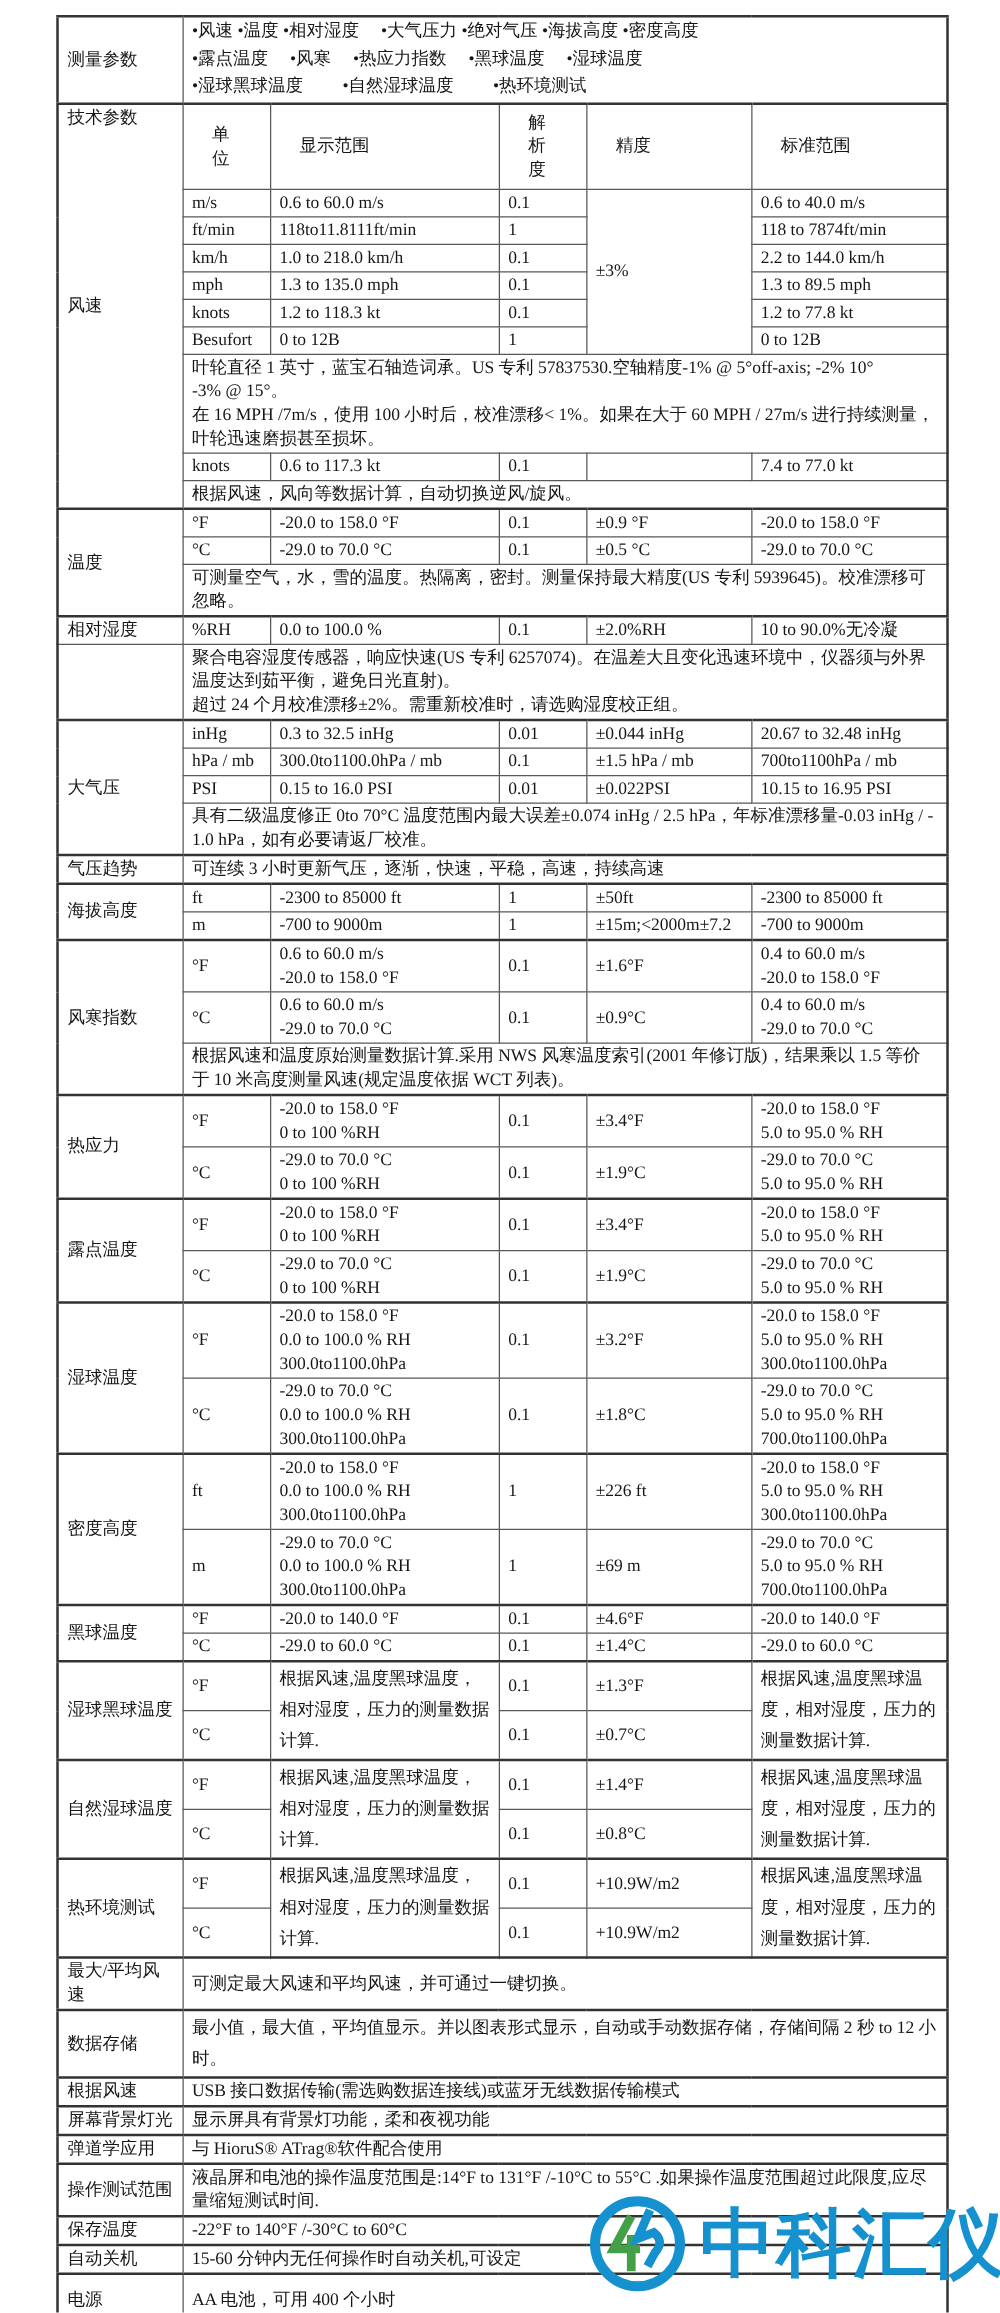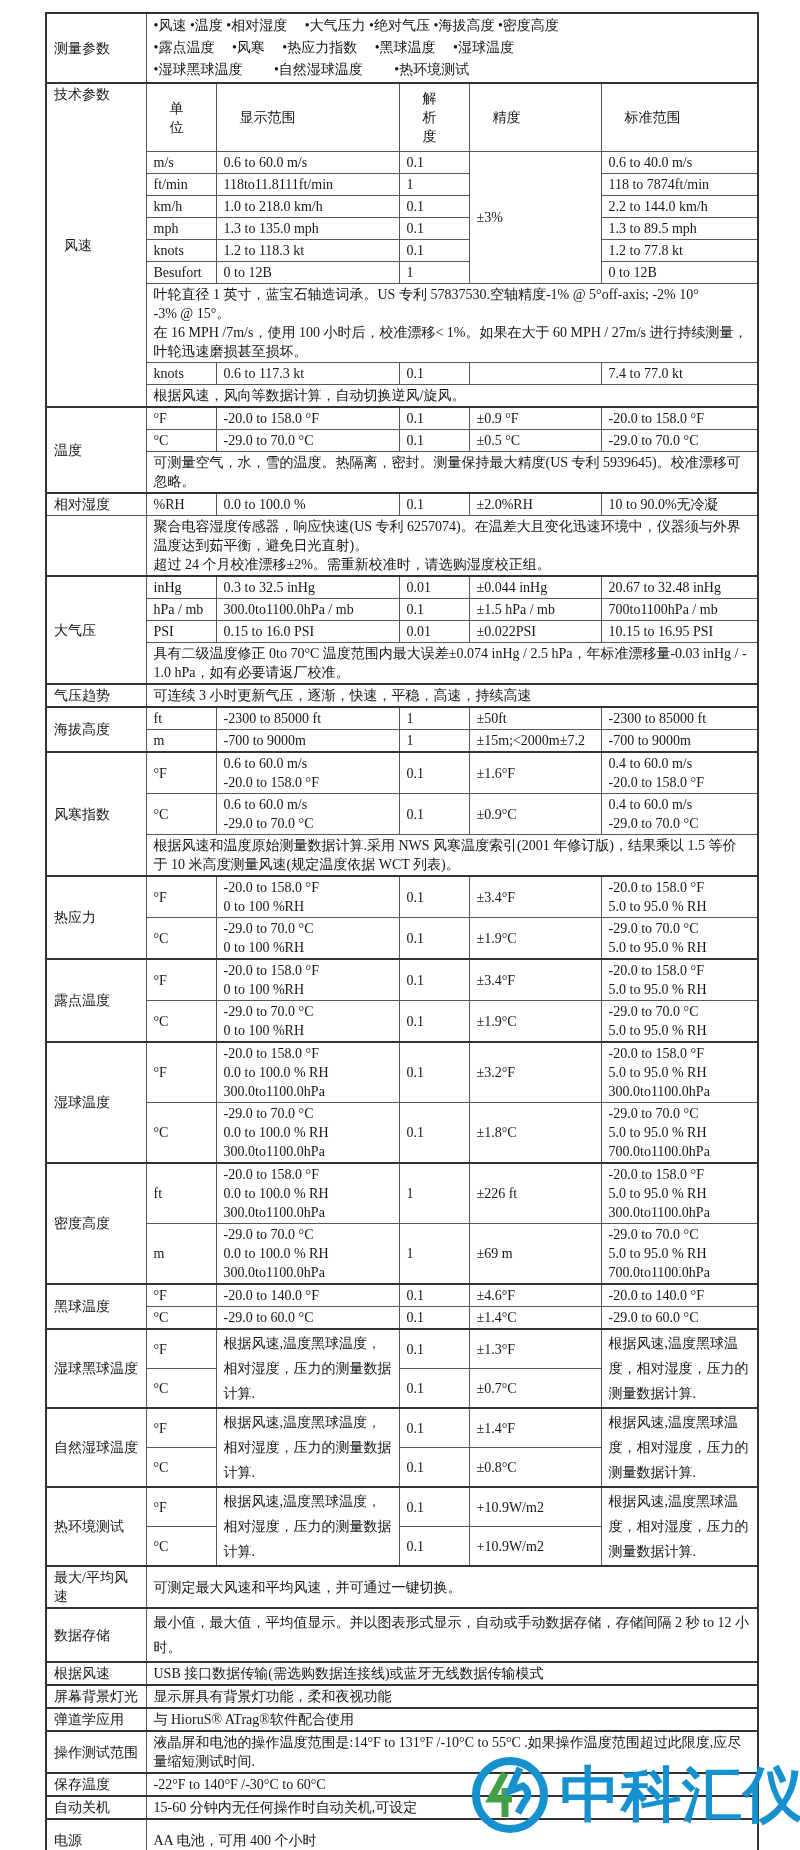--- a/index.html
+++ b/index.html
@@ -22,21 +22,21 @@
     word-break:break-all;
     white-space:pre-line;
   }
   tr.sec td{border-top:2px solid var(--heavy);}
   td.hdr{padding:5px 23px;}
   td.loose{line-height:25px;margin-left:12px;}
   td.power{line-height:40px;}
   td.params{line-height:22px;}
   td.dual{position:relative;vertical-align:top;}
   td.dual .mid{
-    position:absolute;top:50%;left:17px;transform:translateY(-50%);
+    position:absolute;top:50%;left:7px;transform:translateY(-50%);
   }
   .logo{
     position:absolute;left:468px;top:1752px;height:86px;
     display:flex;align-items:center;gap:8px;
   }
   .logo-text{
     font-family:"Liberation Sans","DejaVu Sans",sans-serif;
     font-weight:bold;font-size:60px;letter-spacing:1px;color:var(--blue);
     line-height:86px;white-space:nowrap;
   }

